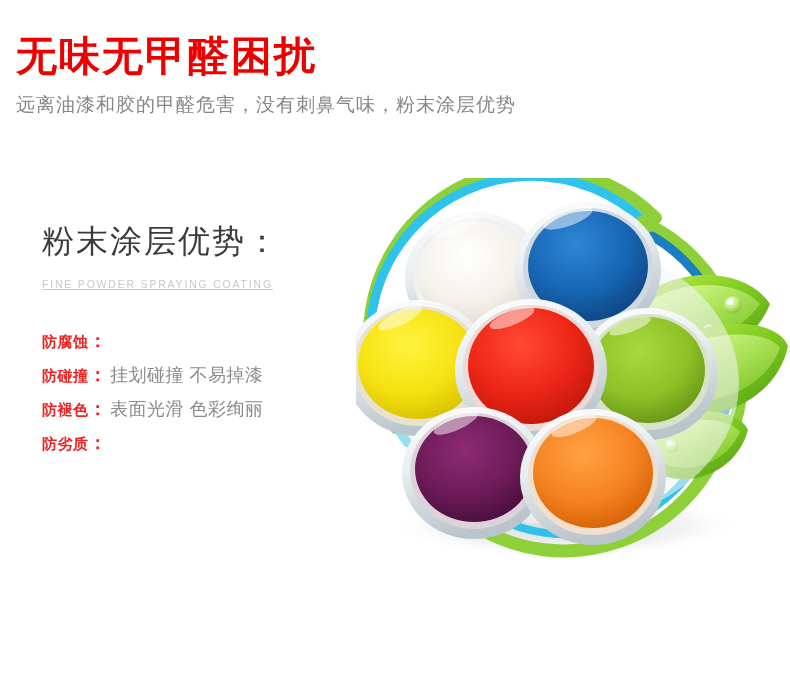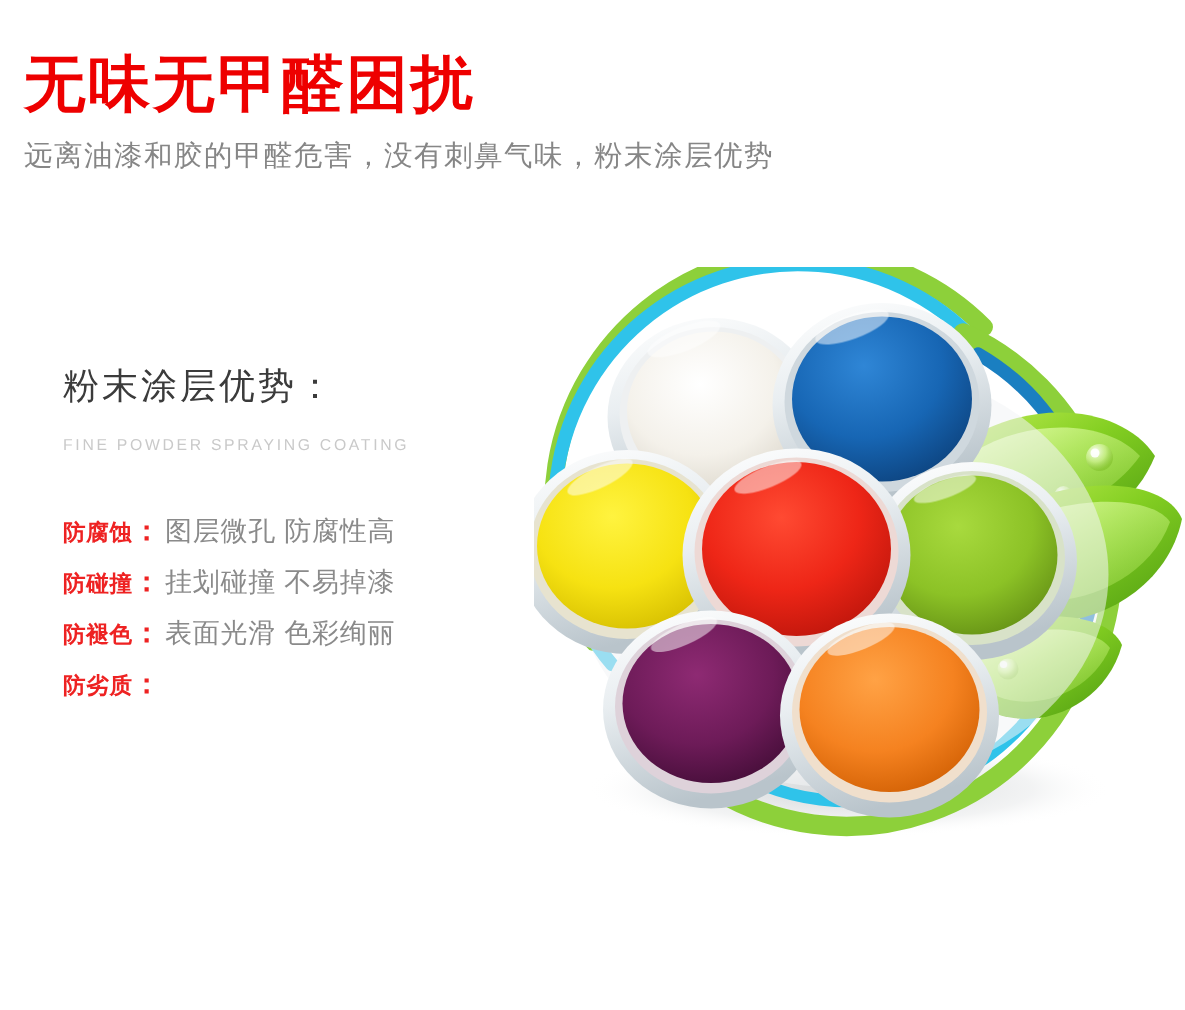--- a/index.html
+++ b/index.html
@@ -49,33 +49,33 @@
   }
 
   
   .left-col {
     position: absolute;
     left: 42px;
     top: 222px;
     width: 330px;
   }
   .section-title {
-    font-size: 24px;
+    font-size: 32px;
     color: #3b3b3b;
     letter-spacing: 2px;
     line-height: 1.2;
     white-space: nowrap;
-    margin-top: 22px;
   }
   .section-title-en {
     margin-top: 18px;
     font-size: 10.5px;
     color: #c9c9c9;
     letter-spacing: 1.8px;
     white-space: nowrap;
+    text-decoration: underline;
   }
   .features {
     margin-top: 38px;
   }
   .feature-row {
     display: flex;
     align-items: baseline;
     margin-bottom: 9px;
     white-space: nowrap;
   }
@@ -121,21 +121,20 @@
 </div>
 
 <div class="left-col">
   <div class="section-title">粉末涂层优势：</div>
   <div class="section-title-en">FINE POWDER SPRAYING COATING</div>
 
   <div class="features">
     <div class="feature-row">
       <span class="feature-label">防腐蚀</span>
       <span class="feature-colon">：</span>
-      <span class="feature-desc">图层微孔 防腐性高</span>
     </div>
     <div class="feature-row">
       <span class="feature-label">防碰撞</span>
       <span class="feature-colon">：</span>
       <span class="feature-desc">挂划碰撞 不易掉漆</span>
     </div>
     <div class="feature-row">
       <span class="feature-label">防褪色</span>
       <span class="feature-colon">：</span>
       <span class="feature-desc">表面光滑 色彩绚丽</span>

